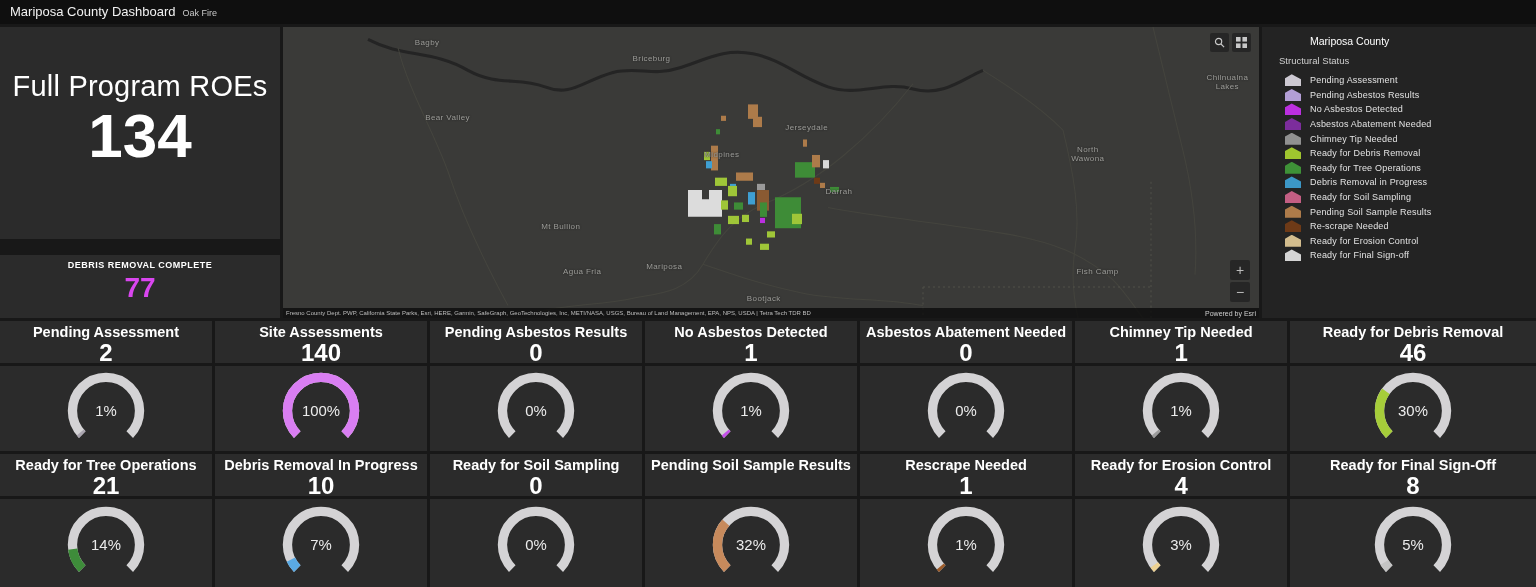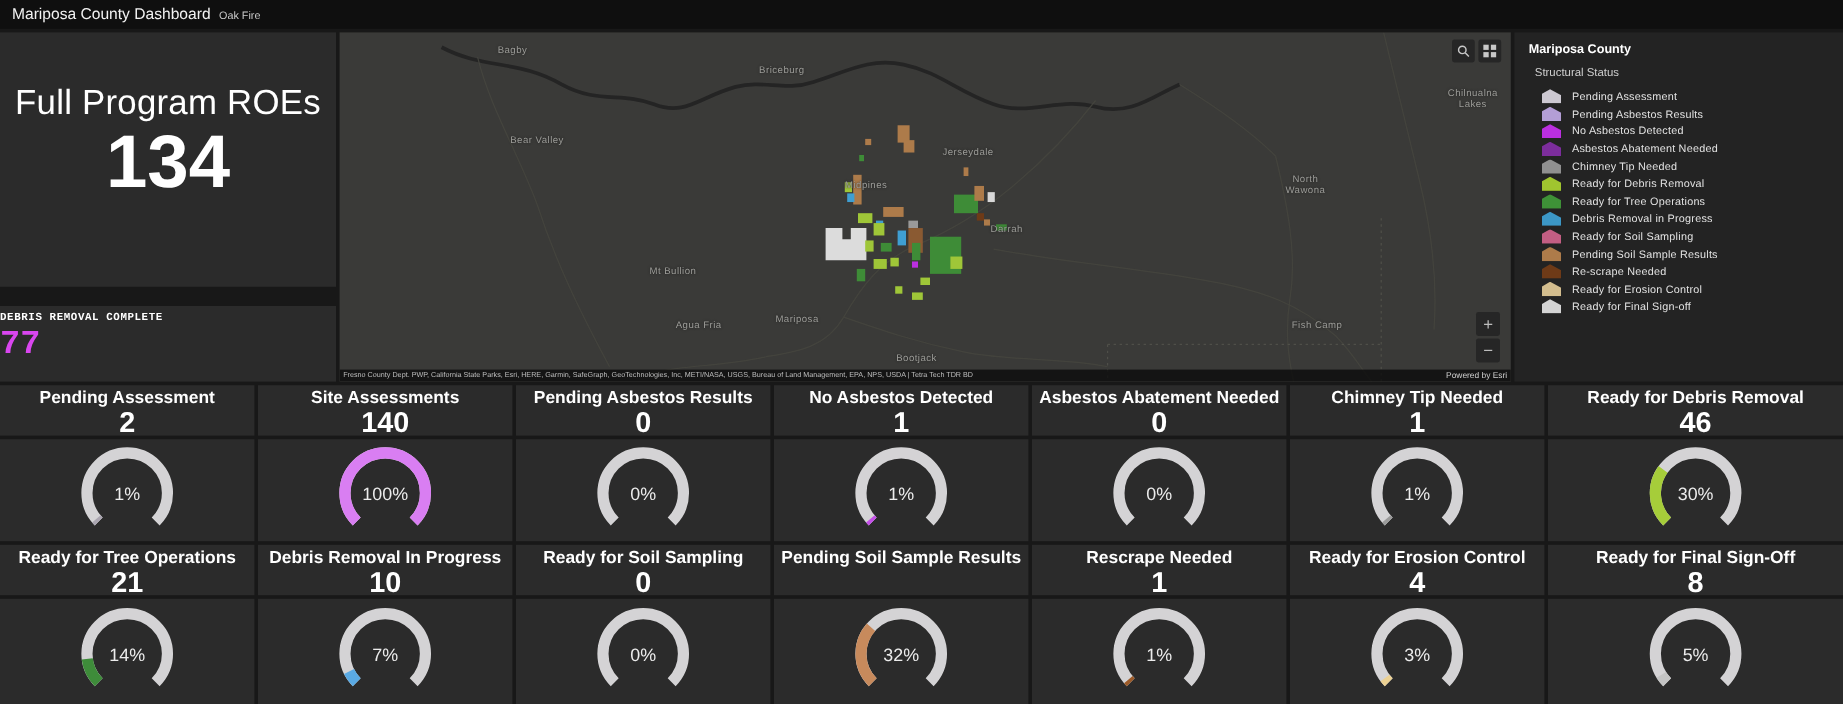--- a/index.html
+++ b/index.html
@@ -8,37 +8,37 @@
   .header{height:24px;background:#0f0f0f;display:flex;align-items:baseline;padding:0 10px;gap:7px;box-sizing:border-box;padding-top:4px;}
   .header-title{color:#f2f2f2;font-size:13px;font-weight:500;text-align:center;}
   .header-sub{color:#c9c9c9;font-size:9px;}
   
   .main{display:flex;gap:3px;margin-top:3px;height:291px;}
   .left-col{width:280px;display:flex;flex-direction:column;gap:16px;}
   .panel{background:#2b2b2b;}
   .full-program{flex:1;display:flex;flex-direction:column;align-items:center;justify-content:center;padding-bottom:28px;box-sizing:border-box;}
   .fp-title{color:#ffffff;font-size:29px;font-weight:500;letter-spacing:.2px;}
   .fp-value{color:#ffffff;font-size:62px;font-weight:800;line-height:1.05;}
-  .debris-panel{height:63px;padding-top:5px;box-sizing:border-box;font-family:Liberation Mono, monospace;}
+  .debris-panel{height:63px;text-align:center;padding-top:5px;box-sizing:border-box;}
   .debris-title{color:#ffffff;font-size:9px;font-weight:700;letter-spacing:.5px;}
   .debris-value{color:#d946ef;font-size:28px;font-weight:700;margin-top:2px;}
   
   .map-panel{flex:1;position:relative;background:#3a3a38;overflow:hidden;}
   .map-svg{position:absolute;inset:0;width:100%;height:100%;}
   .map-label{position:absolute;transform:translate(-50%,-50%);color:#9c9c98;font-size:8px;letter-spacing:.4px;white-space:pre-line;text-align:center;text-shadow:0 0 2px #222;padding-left:48px;}
   .map-controls{position:absolute;top:6px;right:8px;display:flex;gap:3px;}
   .map-btn{width:19px;height:19px;background:#262626;border:none;border-radius:2px;display:flex;align-items:center;justify-content:center;padding:0;cursor:pointer;}
   .zoom-controls{position:absolute;right:9px;bottom:16px;display:flex;flex-direction:column;gap:2px;}
   .zoom-btn{width:20px;height:20px;background:#262626;border:none;border-radius:2px;color:#bdbdbd;font-size:14px;line-height:1;cursor:pointer;font-family:"Liberation Sans",sans-serif;}
   .attrib-bar{position:absolute;left:0;right:0;bottom:0;height:10px;background:rgba(10,10,10,.78);display:flex;justify-content:space-between;align-items:center;padding:0 3px;box-sizing:border-box;}
   .attrib-text{color:#bdbdbd;font-size:6px;white-space:nowrap;overflow:hidden;}
   .powered{color:#cfcfcf;font-size:7px;white-space:nowrap;}
   
   .legend-panel{width:274px;background:#232323;padding:8px 0 0 12px;box-sizing:border-box;}
-  .legend-title{color:#ffffff;font-size:10.5px;font-weight:700;}
+  .legend-title{color:#ffffff;font-size:10.5px;font-weight:400;margin-left:36px;}
   .legend-sub{color:#cfcfcf;font-size:9.5px;margin:8px 0 7px 5px;}
   .legend-item{display:flex;align-items:center;margin-left:11px;height:14.6px;}
   .swatch{width:16px;height:12px;margin-right:9px;clip-path:polygon(0 32%,42% 0,100% 42%,100% 100%,0 100%);flex:none;}
   .legend-label{color:#e3e3e3;font-size:9px;letter-spacing:.2px;}
   
   .grid{display:grid;grid-template-columns:repeat(6,1fr) 1.16fr;gap:3px;margin-top:3px;}
   .stats-grid{height:42px;}
   .gauges-grid-1{height:85px;}
   .gauges-grid-2{height:88px;}
   .stat-panel{background:#2b2b2b;text-align:center;padding-top:3px;overflow:hidden;}

